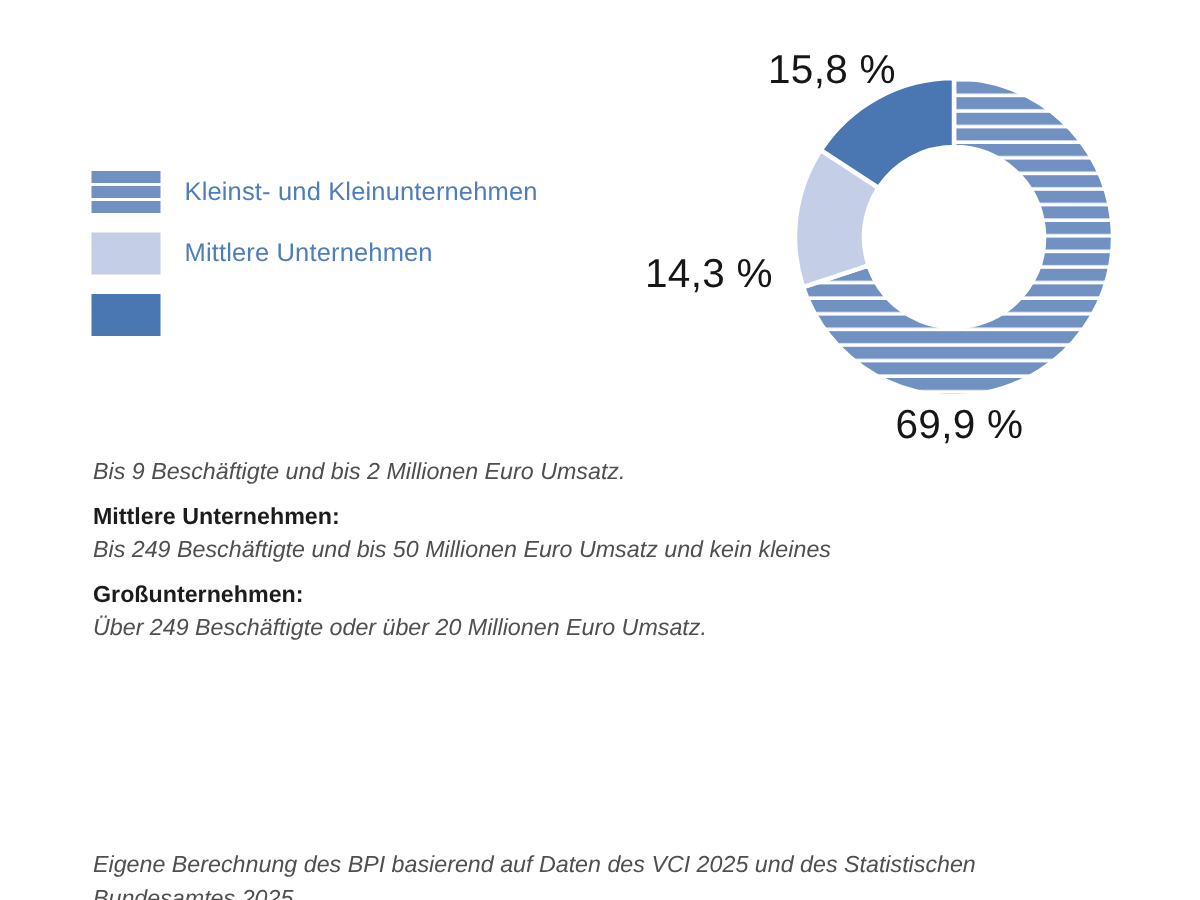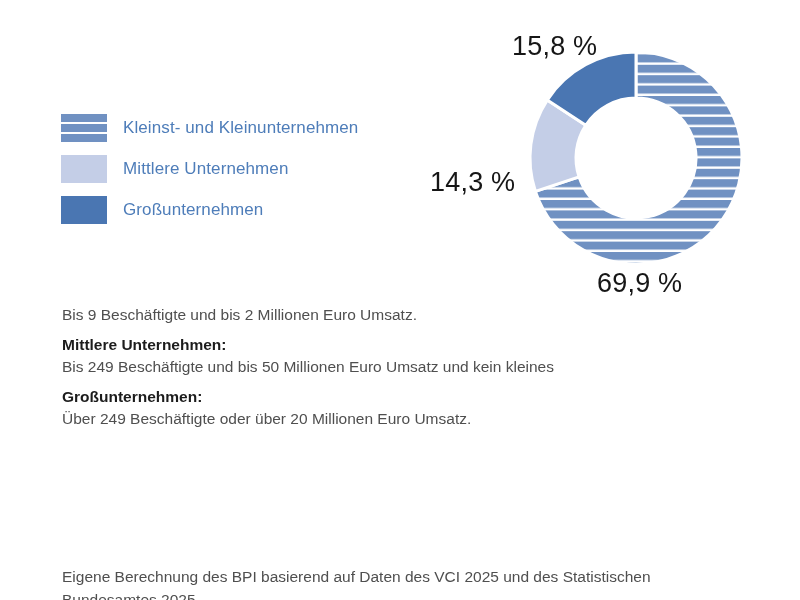--- a/index.html
+++ b/index.html
@@ -43,42 +43,41 @@
 
   
   #definitions { left:62px; top:304px; }
   .def-para { margin-bottom:8px; }
   .def-title {
     font-size:15.5px; font-weight:700; color:#1c1c1c;
     line-height:22px; white-space:nowrap;
   }
   .def-line, .src-line {
     font-size:15.5px; color:#4f4f4f;
-    line-height:22px; white-space:nowrap;
+    line-height:22px; white-space:nowrap;font-style:italic;
   }
   #source { left:62px; top:565px; }
   #source .src-line { line-height:23px; }
 </style>
 </head>
 <body>
 
 <div class="abs" id="clipped-title">Unternehmen nach Größenklassen 2023 in %</div>
 
 <div class="abs" id="legend">
   <div class="legend-row">
     <div class="swatch swatch-striped"></div>
     <div class="legend-label">Kleinst- und Kleinunternehmen</div>
   </div>
   <div class="legend-row">
     <div class="swatch swatch-light"></div>
     <div class="legend-label">Mittlere Unternehmen</div>
   </div>
   <div class="legend-row">
     <div class="swatch swatch-dark"></div>
-    <div class="legend-label">Großunternehmen</div>
   </div>
 </div>
 
 <div class="abs" id="donut-wrap">
   <svg id="donut-svg" width="228" height="228" viewBox="0 0 228 228">
       <defs>
         <pattern id="stripes" patternUnits="userSpaceOnUse" width="228" height="10.4">
           <rect width="228" height="10.4" fill="#7091c2"></rect>
           <rect y="8" width="228" height="2.4" fill="#ffffff"></rect>
         </pattern>

